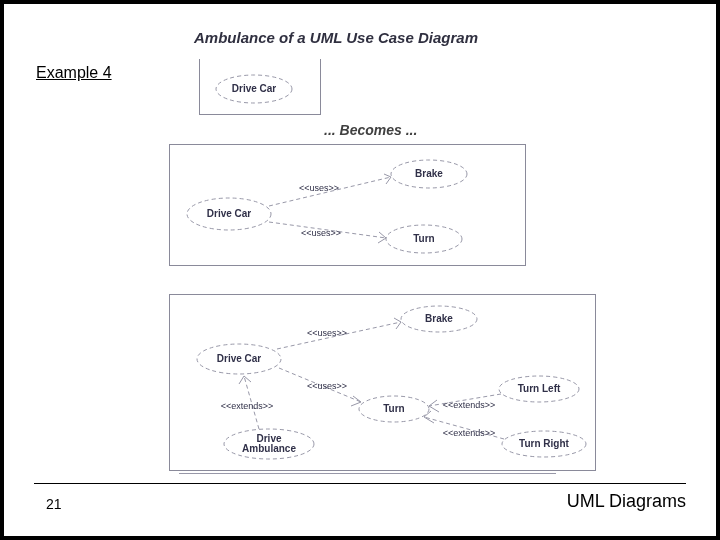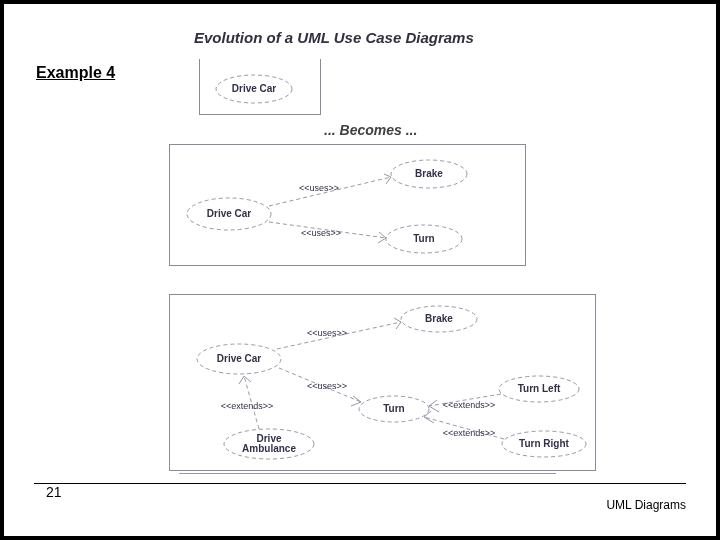--- a/index.html
+++ b/index.html
@@ -1,38 +1,38 @@
 <!DOCTYPE html>
 <html><head>
 <meta charset="utf-8">
 <style>
   html,body{margin:0;padding:0}
   body{font-family:Arial,Helvetica,sans-serif;background:#fff}
   .slide{box-sizing:border-box;width:720px;height:540px;border:4px solid #000;position:relative;background:#fff}
-  .example-label{position:absolute;left:32px;top:60px;font-size:16px;font-weight:bold;text-decoration:underline}
+  .example-label{position:absolute;left:32px;top:60px;font-size:16px;font-weight:normal;text-decoration:underline}
   .title{position:absolute;left:190px;top:25px;font-size:15px;font-weight:bold;font-style:italic;color:#303040}
   .footer-line{position:absolute;left:30px;right:30px;bottom:52px;border-top:1px solid #000}
-  .page-num{position:absolute;left:42px;bottom:36px;font-size:14px}
-  .footer-label{position:absolute;right:30px;bottom:24px;font-size:12px}
+  .page-num{position:absolute;left:42px;bottom:24px;font-size:14px}
+  .footer-label{position:absolute;right:30px;bottom:24px;font-size:18px}
   .panel{position:absolute;border:1px solid #8a8a9a;background:#fff}
   .transition{position:absolute;font-style:italic;font-weight:bold;font-size:14px;color:#404040}
   .svg-area{position:absolute}
   .node-label{font-size:10px;font-weight:bold;fill:#303048}
   .rel-label{font-size:9px;fill:#303048}
   ellipse{fill:none;stroke:#9898a8;stroke-width:1;stroke-dasharray:4 3}
   line.rel{stroke:#9898a8;stroke-width:1;stroke-dasharray:4 3}
   .arrow{stroke:#9898a8;stroke-width:1;fill:none}
   .bottom-rule{position:absolute;left:175px;right:160px;bottom:62px;border-top:1px solid #9898a8}
 </style>
 </head>
 <body>
 
 <div class="slide">
 
-  <div class="title">Evolution of a UML Use Case Diagrams</div>
+  <div class="title">Ambulance of a UML Use Case Diagram</div>
   <div class="example-label">Example 4</div>
 
   <div class="panel" style="left:195px;top:55px;width:120px;height:55px;border-top:none"></div>
   <svg class="svg-area" style="left:195px;top:55px" width="120" height="55">
     <ellipse cx="55" cy="30" rx="38" ry="14"></ellipse>
     <text class="node-label" x="55" y="33" text-anchor="middle">Drive Car</text>
   </svg>
 
   <div class="transition" style="left:320px;top:118px">... Becomes ...</div>
 

